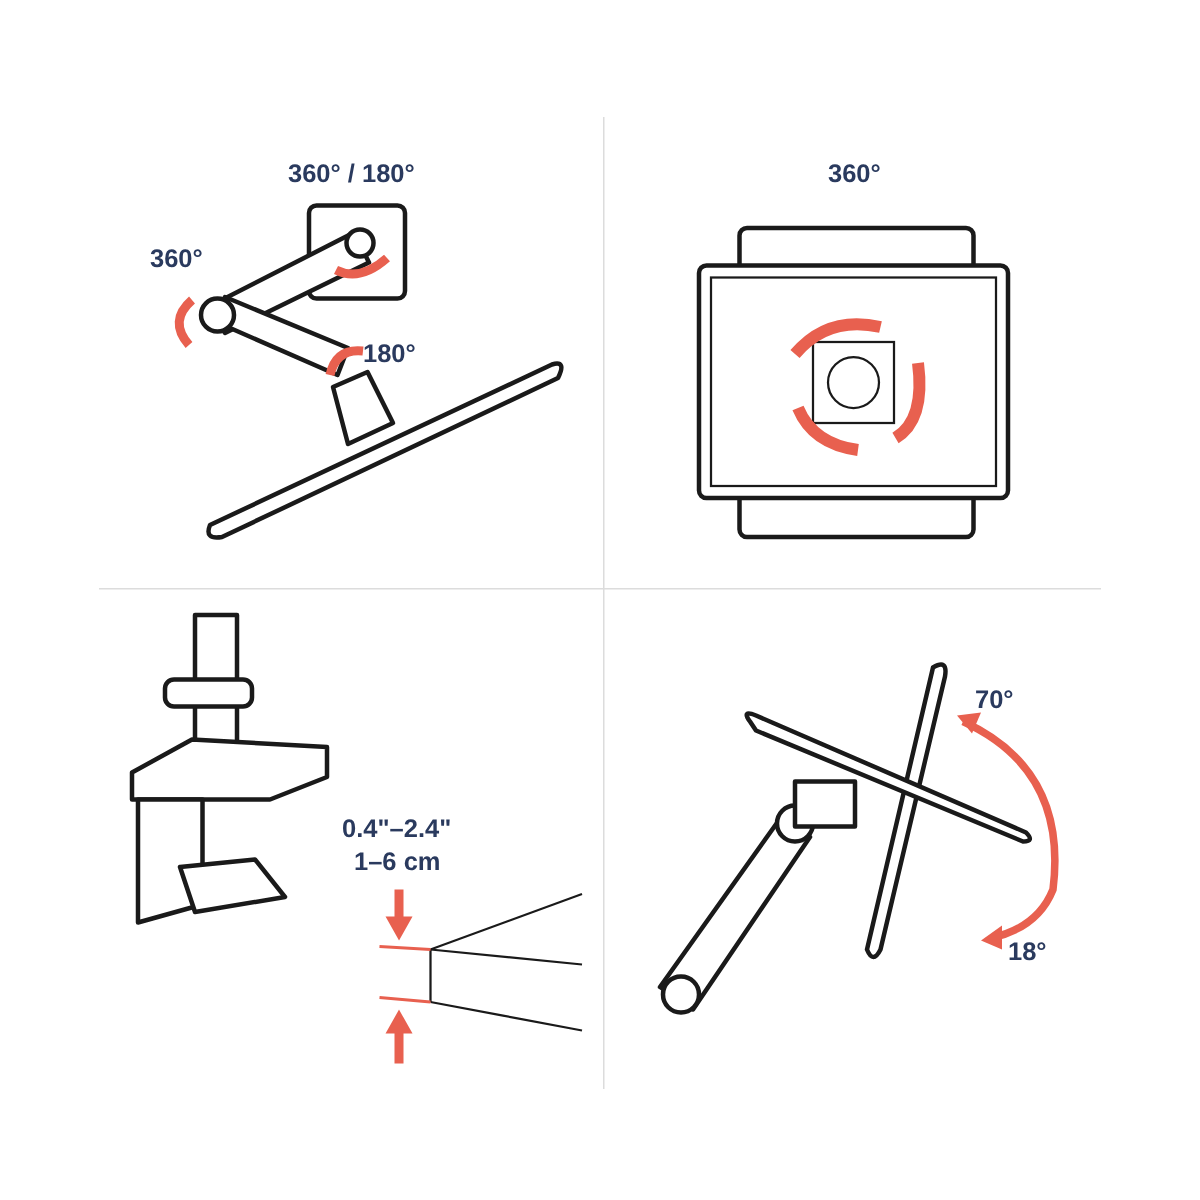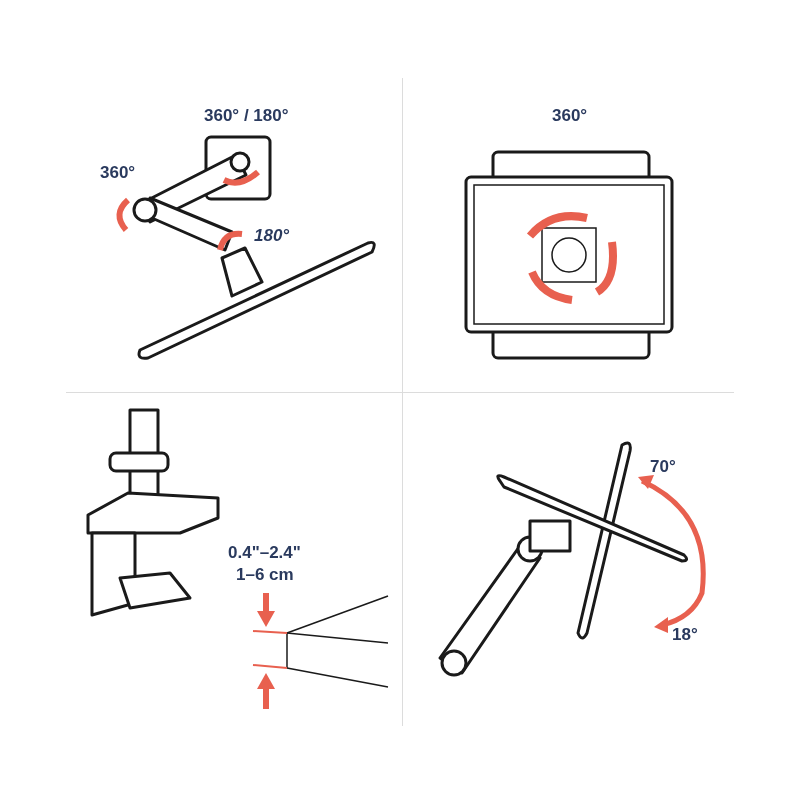--- a/index.html
+++ b/index.html
@@ -10,23 +10,23 @@
   .lbl{position:absolute;color:#2a3a5e;font-weight:bold;font-size:17px;white-space:nowrap;}
   svg{position:absolute;left:0;top:0;}
 </style>
 </head>
 <body>
 
 <div class="divider-v"></div>
 <div class="divider-h"></div>
 
 <div class="panel" style="left:0;top:0;width:400px;height:390px;">
-  <div class="lbl" style="left:204px;top:106px;">360° / 180°</div>
+  <div class="lbl" style="left:192px;top:106px;">360° / 180°</div>
   <div class="lbl" style="left:100px;top:163px;">360°</div>
-  <div class="lbl" style="left:254px;top:226px;font-style:italic;">180°</div>
+  <div class="lbl" style="left:242px;top:226px;">180°</div>
   <svg width="400" height="390">
     <g fill="#fff" stroke="#1a1a1a" stroke-width="3" stroke-linejoin="round">
       <rect x="206" y="137" width="64" height="62" rx="5"></rect>
       <path d="M140 350 L368 243 Q378 240 372 252 L148 358 Q136 360 140 350Z"></path>
       <path d="M232 296 L222 258 L245 248 L262 282Z"></path>
       <path d="M138 205 L236 155 L246 175 L150 222Z"></path>
       <path d="M145 215 L225 250 L232 232 L150 198Z"></path>
       <circle cx="145" cy="210" r="11"></circle>
       <circle cx="240" cy="162" r="9"></circle>
     </g>

